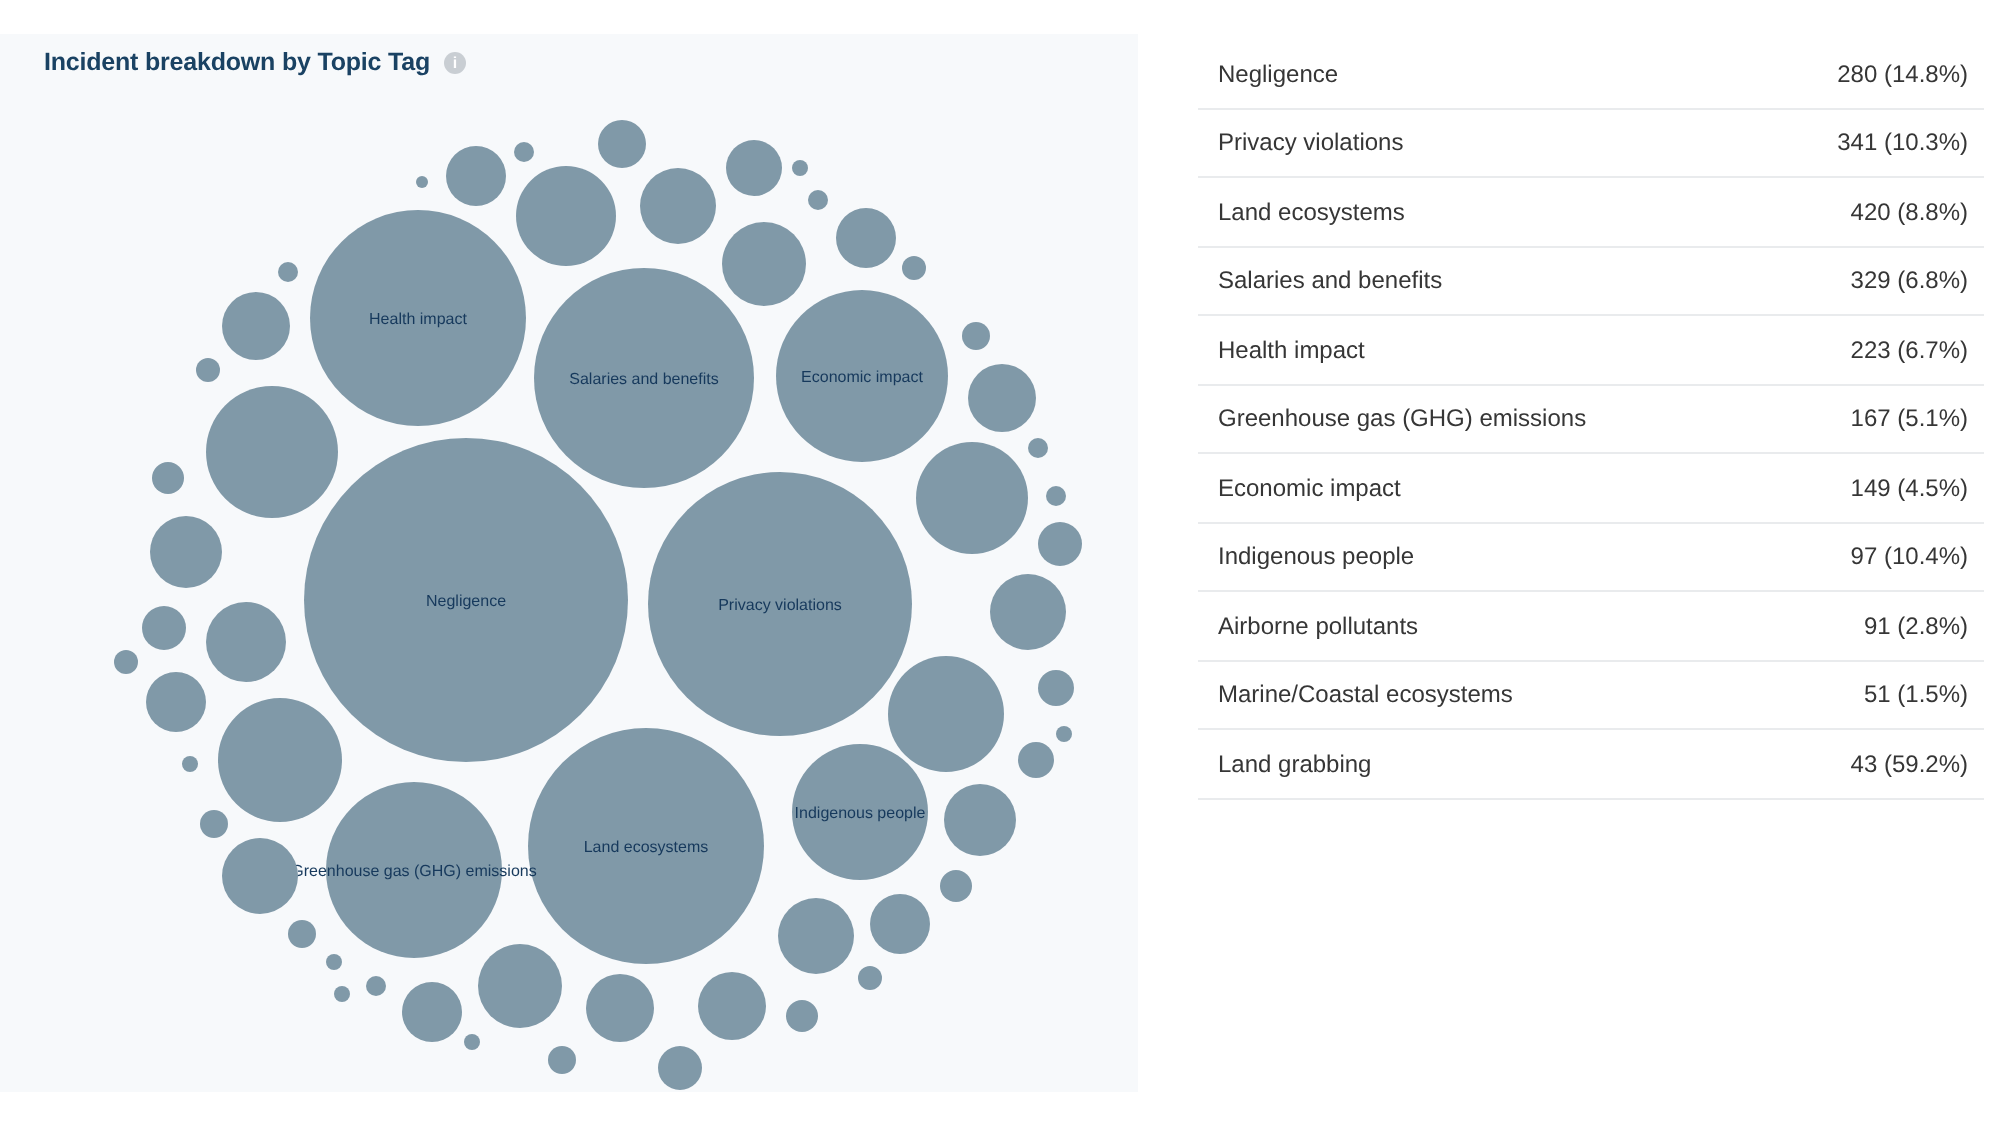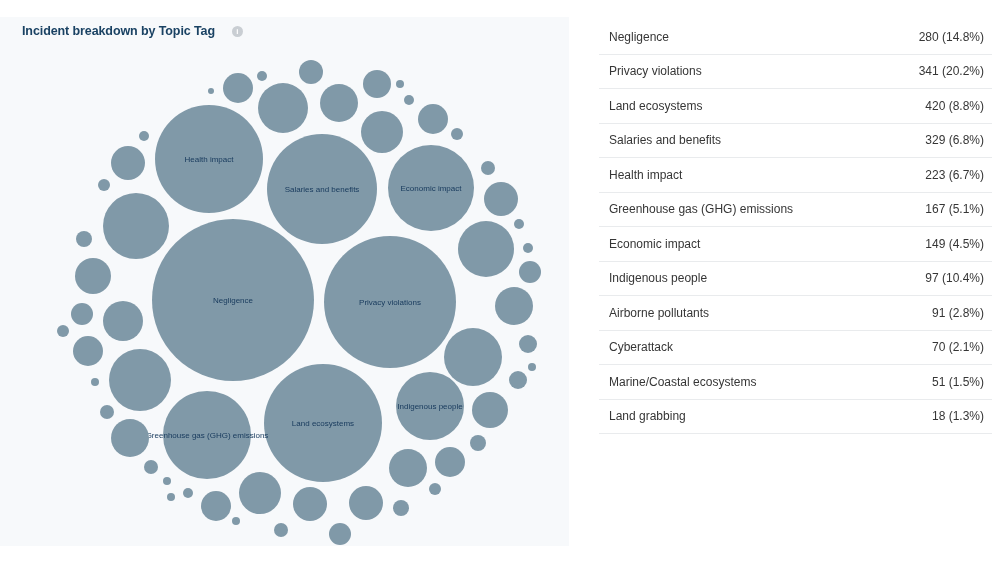--- a/index.html
+++ b/index.html
@@ -14,21 +14,21 @@
   
   .card {
     position: absolute;
     left: 0; top: 17px;
     width: 569px; height: 529px;
     background: #f7f9fb;
   }
   .card-title-row {
     position: absolute;
     left: 22px; top: 7px;
-    display: flex; align-items: center; gap: 17px;
+    display: flex; align-items: center; gap: 7px;
     z-index: 3;
   }
   .card-title {
     font-size: 12.5px;
     font-weight: bold;
     letter-spacing: -0.1px;
     color: #1a4263;
   }
   .info-icon {
     width: 11px; height: 11px;
@@ -174,21 +174,21 @@
 </div>
 
 <div class="table-card">
   <div class="tbody">
       <div class="trow">
         <span class="topic">Negligence</span>
         <span class="count">280 (14.8%)</span>
       </div>
       <div class="trow">
         <span class="topic">Privacy violations</span>
-        <span class="count">341 (20.2%)</span>
+        <span class="count">341 (10.3%)</span>
       </div>
       <div class="trow">
         <span class="topic">Land ecosystems</span>
         <span class="count">420 (8.8%)</span>
       </div>
       <div class="trow">
         <span class="topic">Salaries and benefits</span>
         <span class="count">329 (6.8%)</span>
       </div>
       <div class="trow">
@@ -205,25 +205,21 @@
       </div>
       <div class="trow">
         <span class="topic">Indigenous people</span>
         <span class="count">97 (10.4%)</span>
       </div>
       <div class="trow">
         <span class="topic">Airborne pollutants</span>
         <span class="count">91 (2.8%)</span>
       </div>
       <div class="trow">
-        <span class="topic">Cyberattack</span>
-        <span class="count">70 (2.1%)</span>
-      </div>
-      <div class="trow">
         <span class="topic">Marine/Coastal ecosystems</span>
         <span class="count">51 (1.5%)</span>
       </div>
       <div class="trow">
         <span class="topic">Land grabbing</span>
-        <span class="count">18 (1.3%)</span>
+        <span class="count">43 (59.2%)</span>
       </div>
     </div>
 </div>
 
 </body></html>

